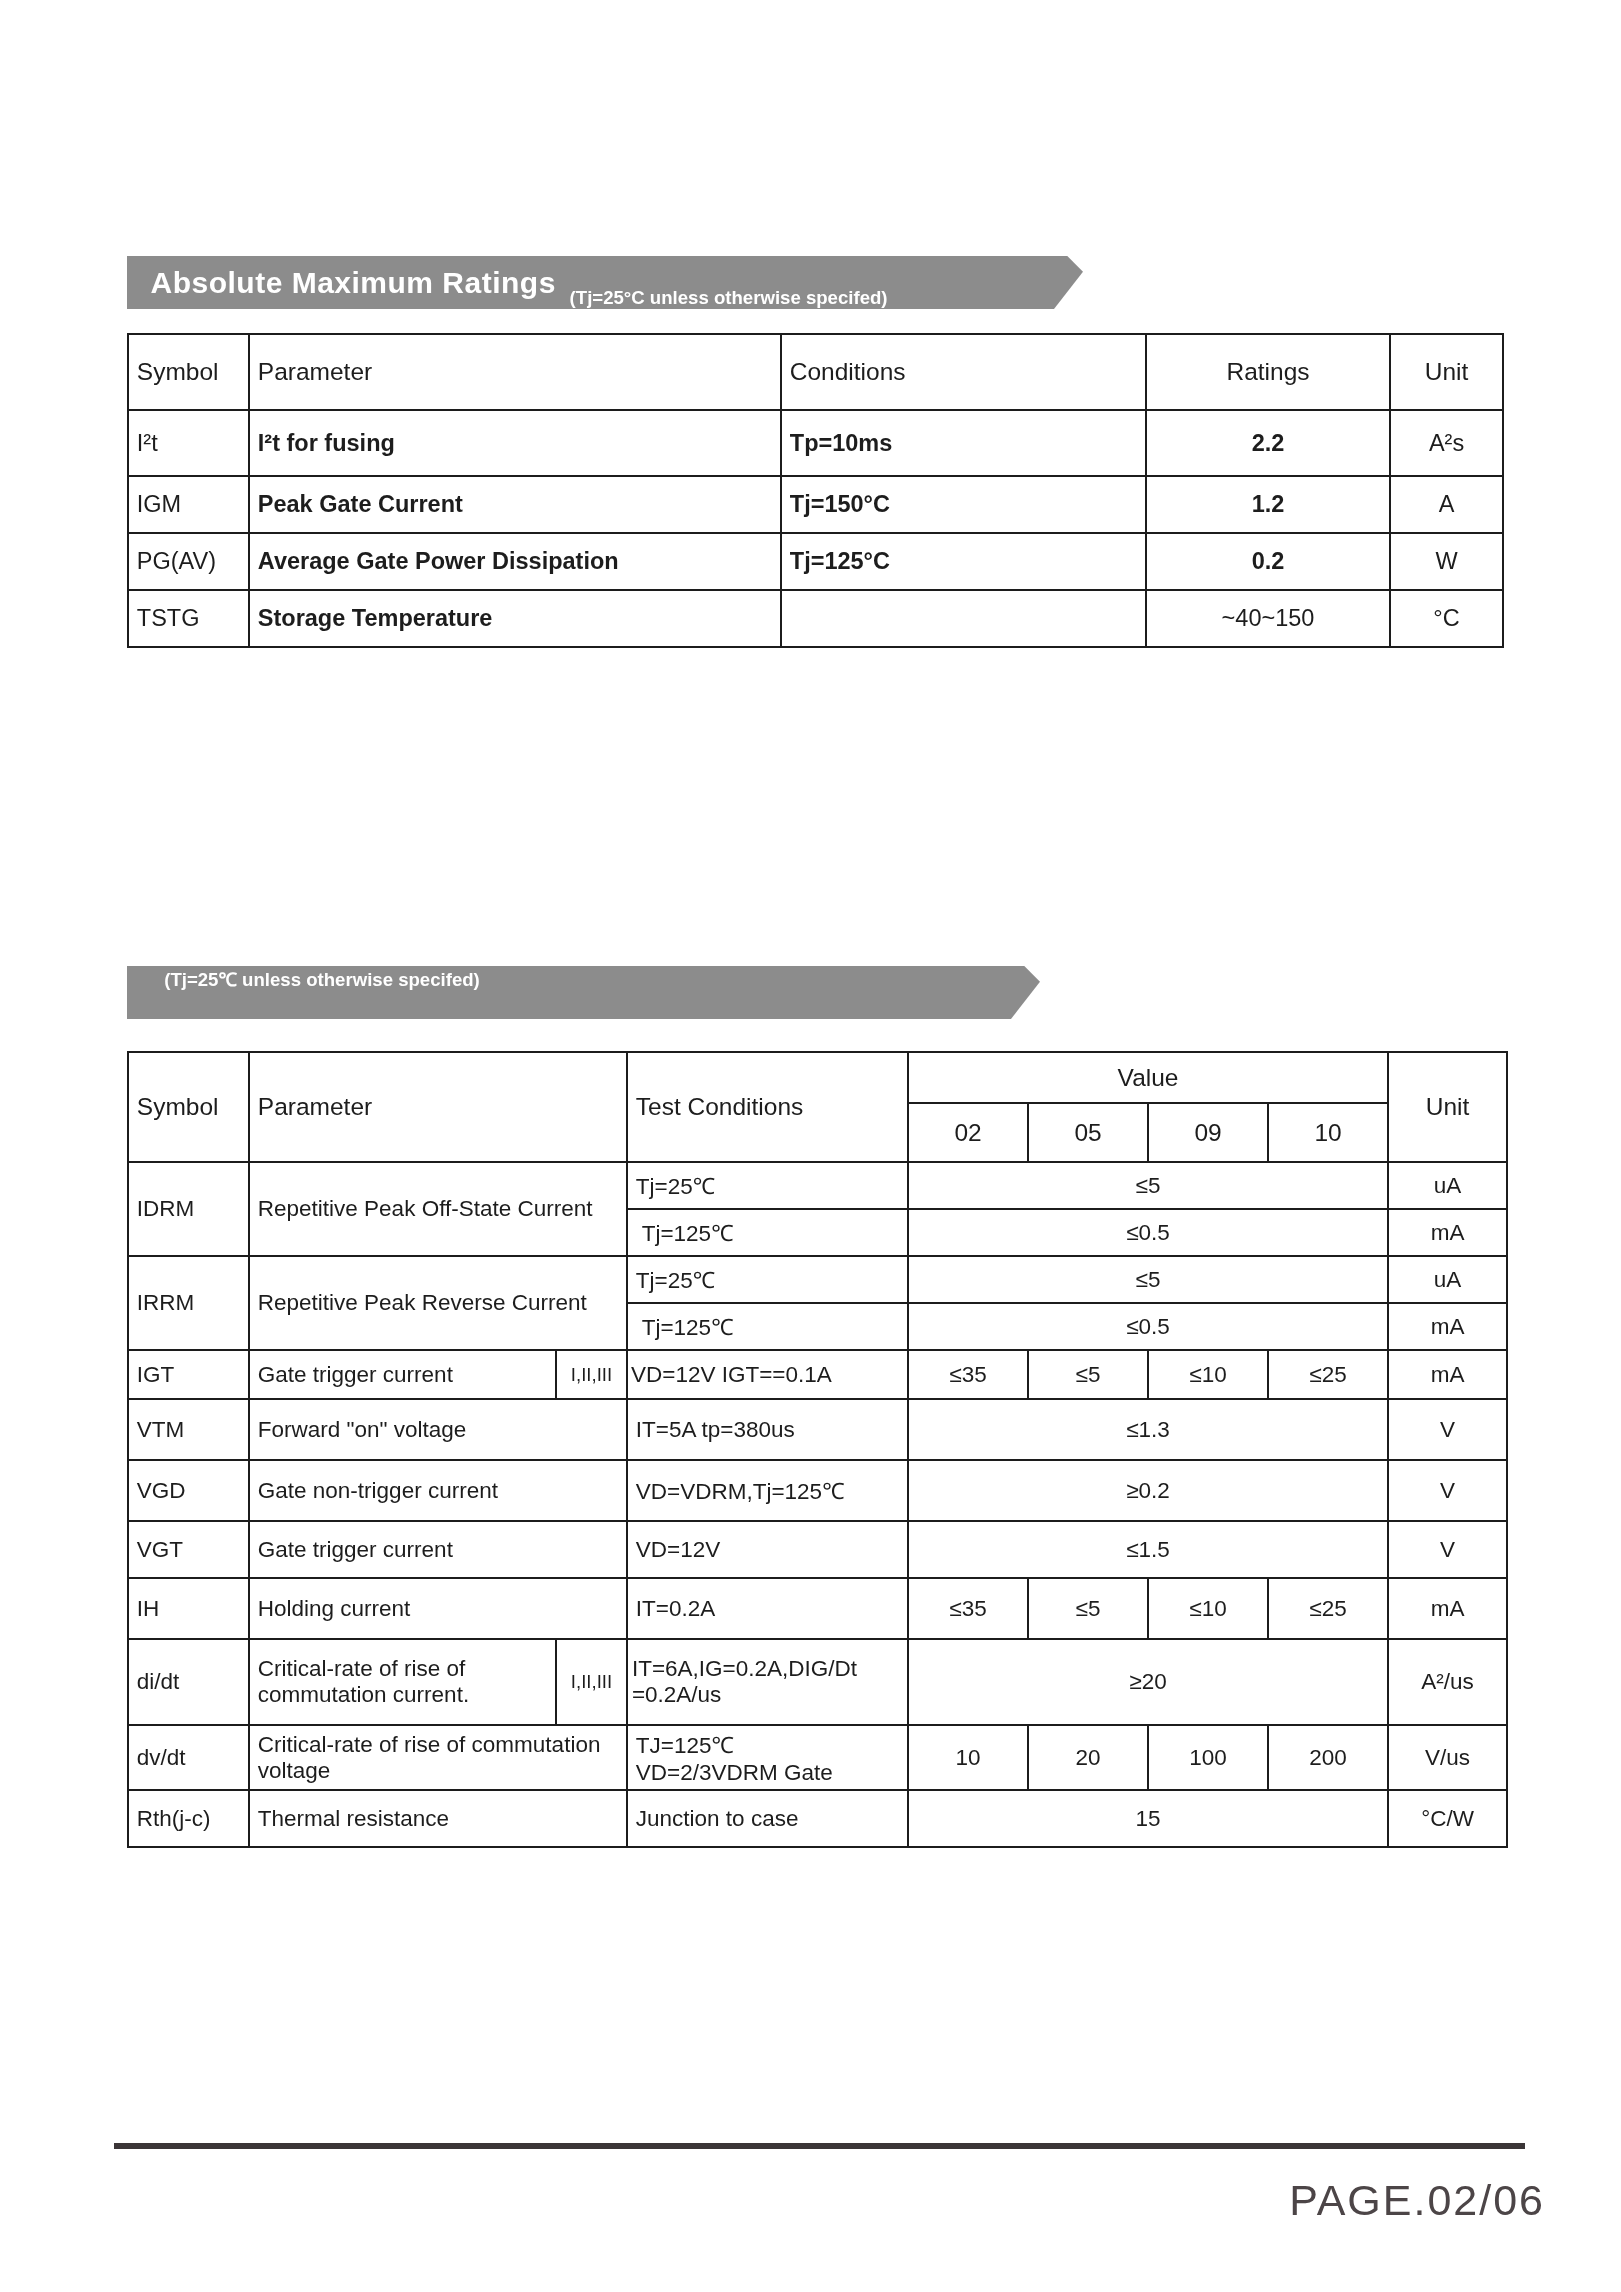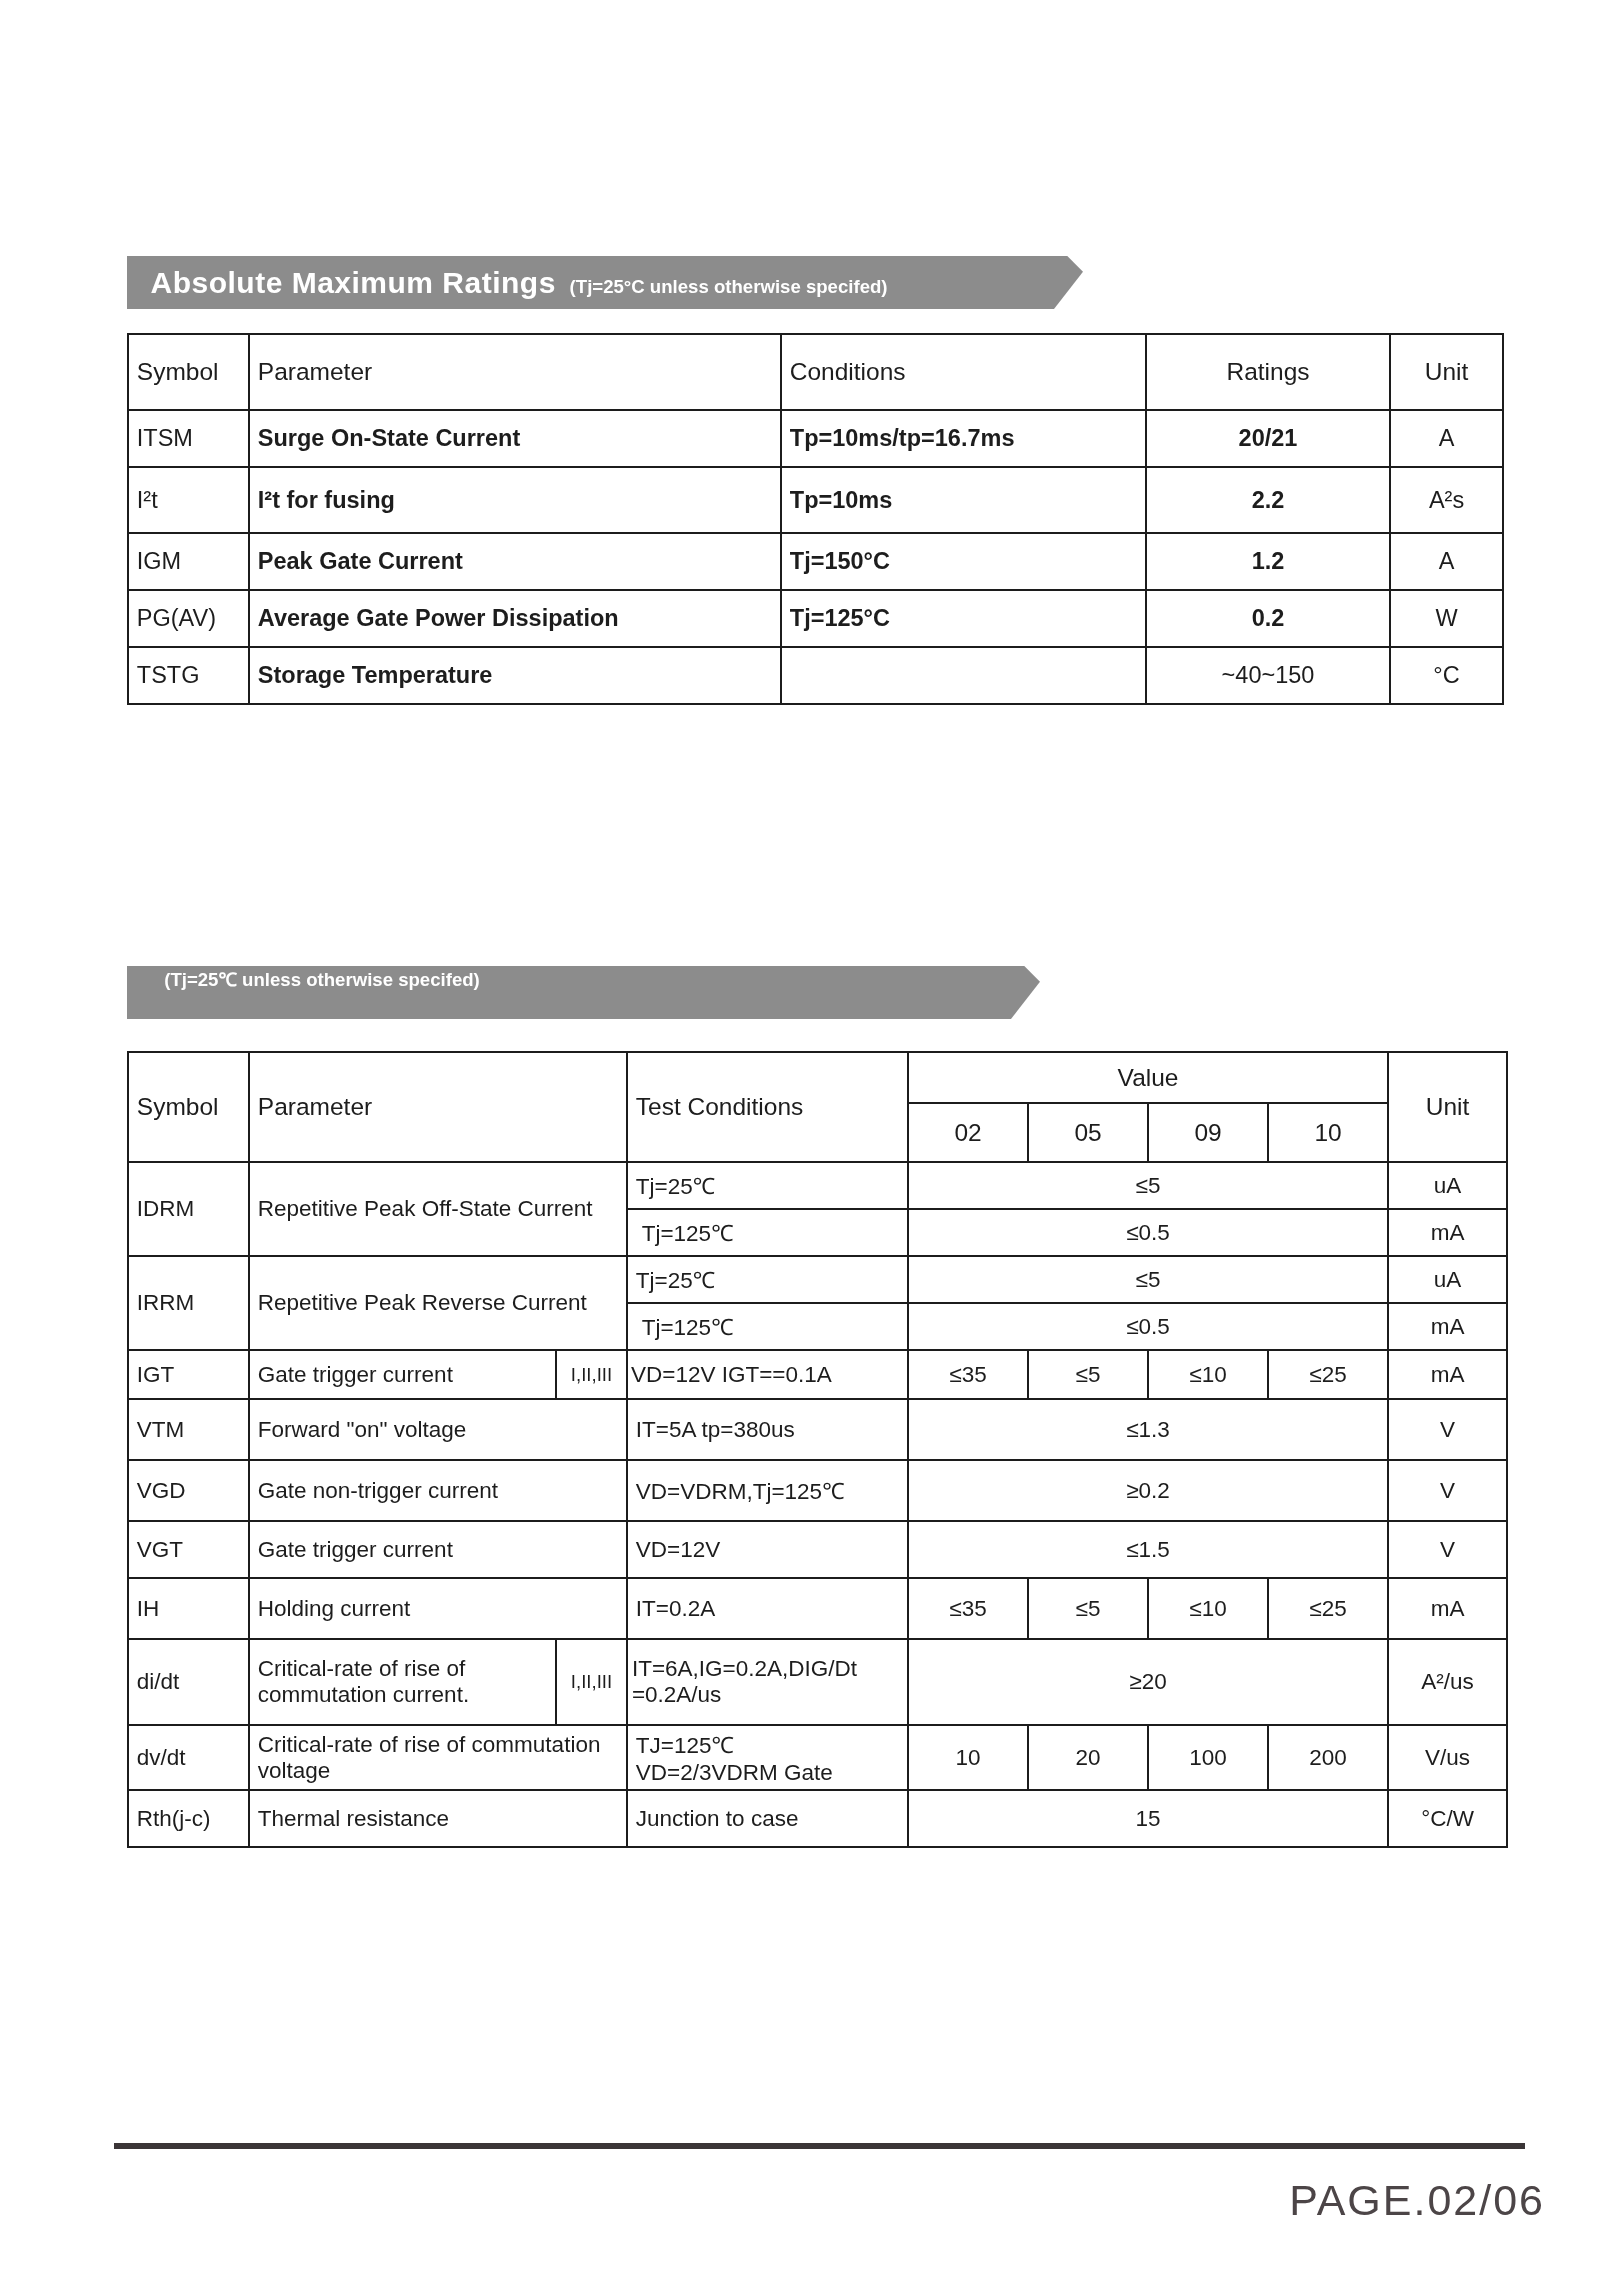--- a/index.html
+++ b/index.html
@@ -8,21 +8,21 @@
     font-family:"Liberation Sans", sans-serif; color:#1d1d1d;
   }
   
   .banner {
     position:absolute; left:127px; height:53px; background:#8c8c8c; color:#ffffff;
     display:flex; align-items:baseline; padding-left:23.5px; box-sizing:border-box;
     clip-path: polygon(0 0, calc(100% - 15.7px) 0, 100% 15.7px, calc(100% - 29px) 100%, 0 100%);
   }
   .banner .banner-title { font-size:30px; font-weight:bold; line-height:53px; letter-spacing:0.5px; }
   .banner .banner-sub   { font-size:18.6px; font-weight:bold; margin-left:13.7px; }
-  #banner-amr { top:256px; width:956px; }
+  #banner-amr { top:256px; width:956px;align-items:flex-end; }
   #banner-ec  { top:966px; width:913px; }
 
   
   table { position:absolute; border-collapse:collapse; table-layout:fixed; background:#fff; border:2.9px solid #1c1c1c; }
   td, th { border:2px solid #1c1c1c; vertical-align:middle; padding:0 7.8px; font-weight:normal; color:#1d1d1d; overflow:hidden; }
   .tal { text-align:left; }
   .tac { text-align:center; padding:0 2px;margin-top:30px; }
   .bold { font-weight:bold; }
   .ml  { white-space:pre-line; }            
   #table-amr { left:127px; top:333px; width:1374px; font-size:23.5px; }
@@ -50,27 +50,20 @@
       <col style="width:244px">
       <col style="width:113px">
     </colgroup>
   <tbody>
       <tr style="height:76px">
     <th class="tal">Symbol</th>
     <th class="tal">Parameter</th>
     <th class="tal">Conditions</th>
     <th class="tac">Ratings</th>
     <th class="tac">Unit</th>
-  </tr>
-  <tr style="height:57px">
-    <td class="tal">ITSM</td>
-    <td class="tal bold">Surge On-State Current</td>
-    <td class="tal bold">Tp=10ms/tp=16.7ms</td>
-    <td class="tac bold">20/21</td>
-    <td class="tac">A</td>
   </tr>
   <tr style="height:66px">
     <td class="tal">I²t</td>
     <td class="tal bold">I²t for fusing</td>
     <td class="tal bold">Tp=10ms</td>
     <td class="tac bold">2.2</td>
     <td class="tac">A²s</td>
   </tr>
   <tr style="height:57px">
     <td class="tal">IGM</td>

